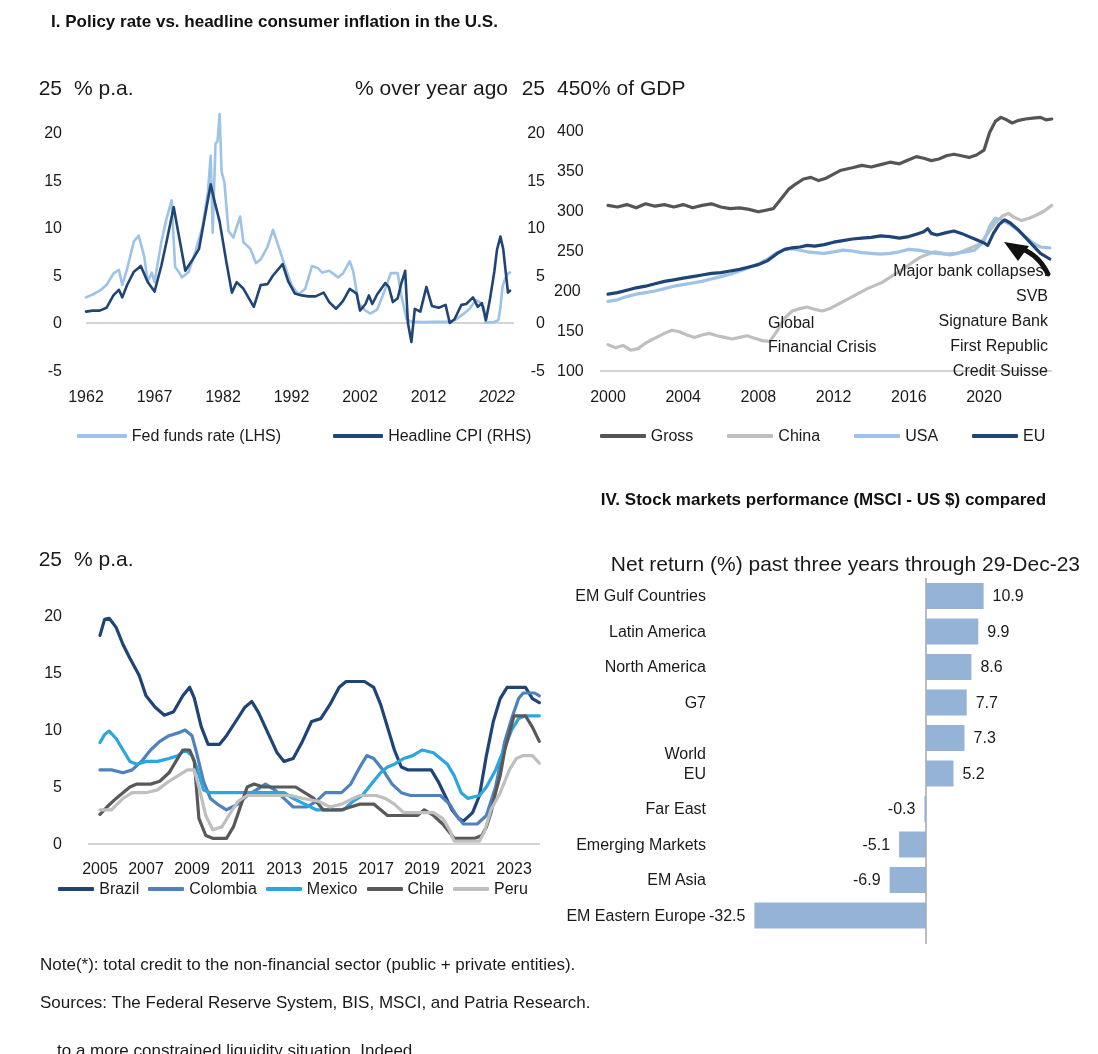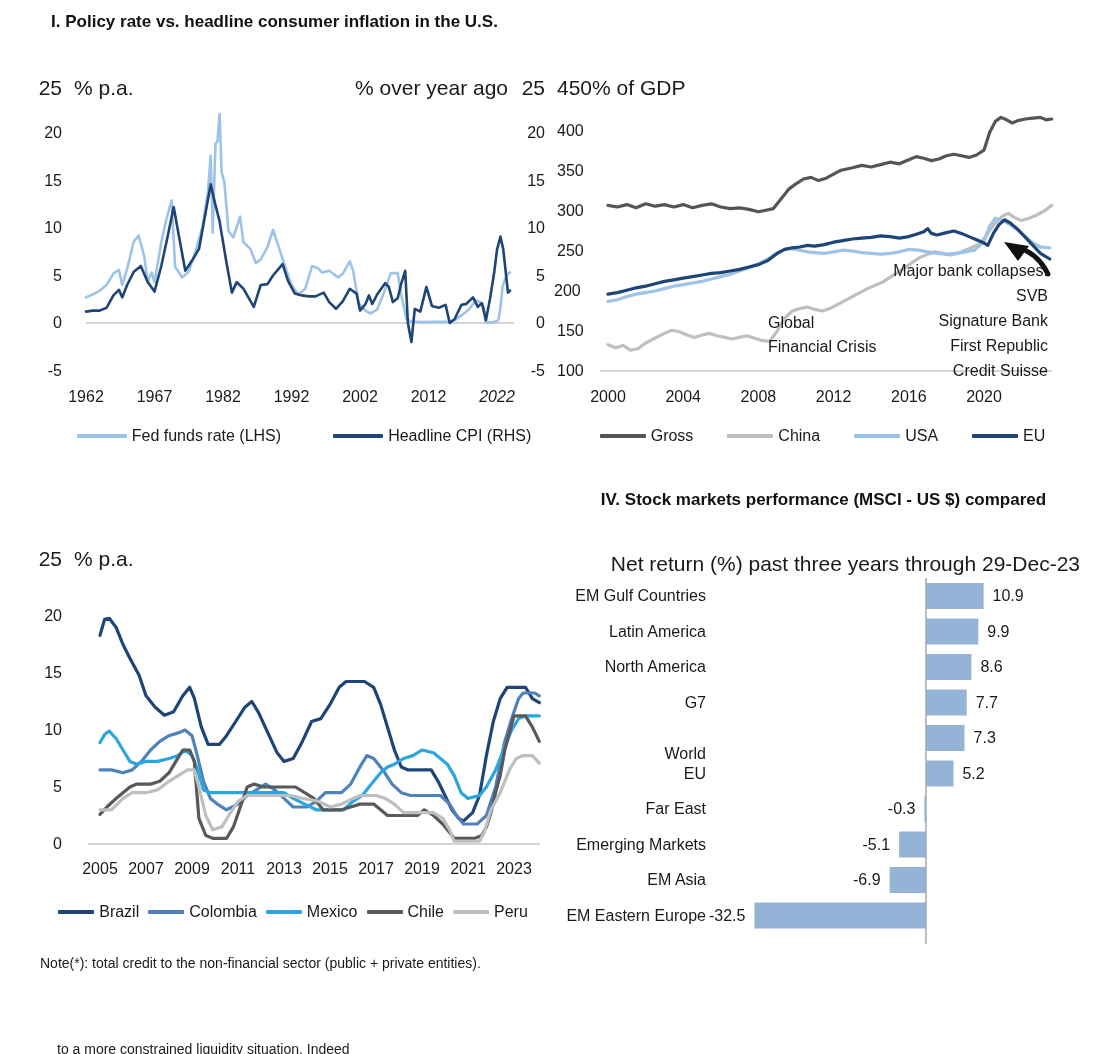--- a/index.html
+++ b/index.html
@@ -10,21 +10,21 @@
   .ptitle{font-size:17px;font-weight:700;text-align:center;color:#111;}
   .lbl{font-size:21px;line-height:20px;}
   .tick{font-size:16px;line-height:20px;position:absolute;white-space:nowrap;}
   .xtick{transform:translateX(-50%);}
   .legend{position:absolute;display:flex;align-items:center;justify-content:center;}
   .legend .item{display:flex;align-items:center;}
   .legend .swatch{display:inline-block;height:3.5px;border-radius:1px;margin-right:5px;}
   .legend .llabel{font-size:16px;line-height:18px;}
   .anno{font-size:16px;line-height:24px;}
   .anno.right{text-align:right;line-height:25px;}
-  .note{font-size:14px;}
+  .note{font-size:17px;}
   .barlabel{font-size:16px;line-height:20px;position:absolute;white-space:nowrap;}
 </style>
 </head>
 <body>
 
 <div class="stage">
   <svg id="canvas" width="1098" height="1054">
       <line x1="86" y1="323" x2="514" y2="323" stroke="#C6C6C6" stroke-width="1.4"></line>
       <polyline points="86.0,297.4 92.8,294.5 99.7,290.7 106.5,285.0 113.4,273.6 118.9,269.8 122.3,285.0 127.1,268.9 133.9,241.3 138.7,235.6 144.2,256.5 147.7,282.1 151.8,272.6 154.5,282.1 161.3,242.3 166.1,220.4 171.6,200.4 175.1,266.9 179.2,272.6 181.9,277.4 188.8,271.7 195.6,250.8 202.4,227.1 207.9,191.9 210.7,155.8 212.7,232.8 215.5,143.5 217.5,141.5 219.6,114.0 221.6,171.9 224.4,182.4 228.5,230.9 233.3,237.5 240.1,216.6 243.5,242.3 250.4,248.9 255.9,263.1 260.7,259.4 267.5,247.0 273.0,229.9 277.8,244.1 284.6,265.1 291.5,285.0 298.4,294.5 305.2,288.8 312.0,266.0 317.5,267.9 322.3,272.6 329.2,270.8 338.1,277.4 342.9,273.6 349.7,261.3 353.1,270.8 358.6,303.1 365.5,310.6 370.3,313.5 377.1,309.7 384.0,292.6 390.8,273.1 397.7,273.1 401.1,294.5 406.6,319.2 411.4,321.6 421.6,322.1 435.3,321.9 449.0,321.8 455.9,319.4 462.8,314.4 469.6,308.8 475.8,300.2 479.9,302.1 484.0,307.8 485.4,322.4 493.6,322.2 498.4,320.1 500.4,307.8 502.5,286.9 505.2,278.4 508.0,273.6 510.0,272.4" fill="none" stroke="#9DC3E6" stroke-width="2.6" stroke-linejoin="round" stroke-linecap="round"></polyline>
       <polyline points="86.0,311.6 92.8,310.6 99.7,310.6 106.5,307.8 113.4,295.4 118.9,289.8 122.3,297.4 127.1,285.0 133.9,271.7 140.8,266.0 147.7,282.1 154.5,291.6 161.3,266.0 166.8,240.4 173.7,207.1 178.5,233.7 185.3,270.8 192.2,260.3 199.0,248.9 205.9,210.9 210.7,184.3 214.8,202.4 219.6,221.4 226.4,262.2 231.9,292.6 236.7,282.1 243.5,288.8 253.8,306.9 260.7,285.0 267.5,284.1 273.0,275.5 282.6,264.1 288.1,281.2 294.9,293.6 301.8,295.4 308.6,296.4 315.5,296.4 323.7,292.6 329.2,302.1 336.0,308.8 342.9,301.1 349.7,288.8 356.6,293.6 360.0,310.6 365.5,304.0 368.9,295.4 372.3,304.0 377.1,294.5 385.3,283.1 388.8,286.9 392.9,302.1 397.7,298.3 401.1,284.1 405.2,270.8 407.9,323.0 411.4,342.0 414.8,308.8 420.3,311.6 426.4,286.9 431.9,305.9 438.8,307.8 445.6,304.9 449.7,323.0 454.5,319.2 461.4,304.9 466.2,304.0 473.0,297.4 477.8,306.9 481.9,303.1 486.0,320.1 490.1,298.3 494.3,271.7 497.0,249.8 500.4,236.6 503.2,248.9 505.9,273.6 508.0,292.6 510.0,290.7" fill="none" stroke="#1F4577" stroke-width="2.6" stroke-linejoin="round" stroke-linecap="round"></polyline>
@@ -102,21 +102,21 @@
       </span>
       <span class="item">
         <span class="swatch" style="width: 46px; background: rgb(157, 195, 230);"></span>
         <span class="llabel">USA</span>
       </span>
       <span class="item">
         <span class="swatch" style="width: 46px; background: rgb(31, 69, 119);"></span>
         <span class="llabel">EU</span>
       </span>
     </div>
-  <div class="legend" id="legend-p3" style="left:28px;top:903px;width:530px;gap:9px">
+  <div class="legend" id="legend-p3" style="left:28px;top:880px;width:530px;gap:9px">
       <span class="item">
         <span class="swatch" style="width: 36px; background: rgb(31, 69, 119);"></span>
         <span class="llabel">Brazil</span>
       </span>
       <span class="item">
         <span class="swatch" style="width: 36px; background: rgb(79, 129, 189);"></span>
         <span class="llabel">Colombia</span>
       </span>
       <span class="item">
         <span class="swatch" style="width: 36px; background: rgb(43, 166, 222);"></span>
@@ -126,20 +126,21 @@
         <span class="swatch" style="width: 36px; background: rgb(89, 89, 89);"></span>
         <span class="llabel">Chile</span>
       </span>
       <span class="item">
         <span class="swatch" style="width: 36px; background: rgb(191, 191, 191);"></span>
         <span class="llabel">Peru</span>
       </span>
     </div>
 
   <div class="abs note" style="left:40px;top:955px">Note(*): total credit to the non-financial sector (public + private entities).</div>
+  <div class="abs note" style="left:40px;top:993px">Sources: The Federal Reserve System, BIS, MSCI, and Patria Research.</div>
   <div class="abs note" style="left:57px;top:1041px">to a more constrained liquidity situation. Indeed</div>
 <div class="tick" style="top: 123px; right: 1036px;">20</div>
     <div class="tick" style="right: 553px; top: 123px;">20</div>
     <div class="tick" style="top: 170.5px; right: 1036px;">15</div>
     <div class="tick" style="right: 553px; top: 170.5px;">15</div>
     <div class="tick" style="top: 218px; right: 1036px;">10</div>
     <div class="tick" style="right: 553px; top: 218px;">10</div>
     <div class="tick" style="top: 265.5px; right: 1036px;">5</div>
     <div class="tick" style="right: 553px; top: 265.5px;">5</div>
     <div class="tick" style="top: 313px; right: 1036px;">0</div>

